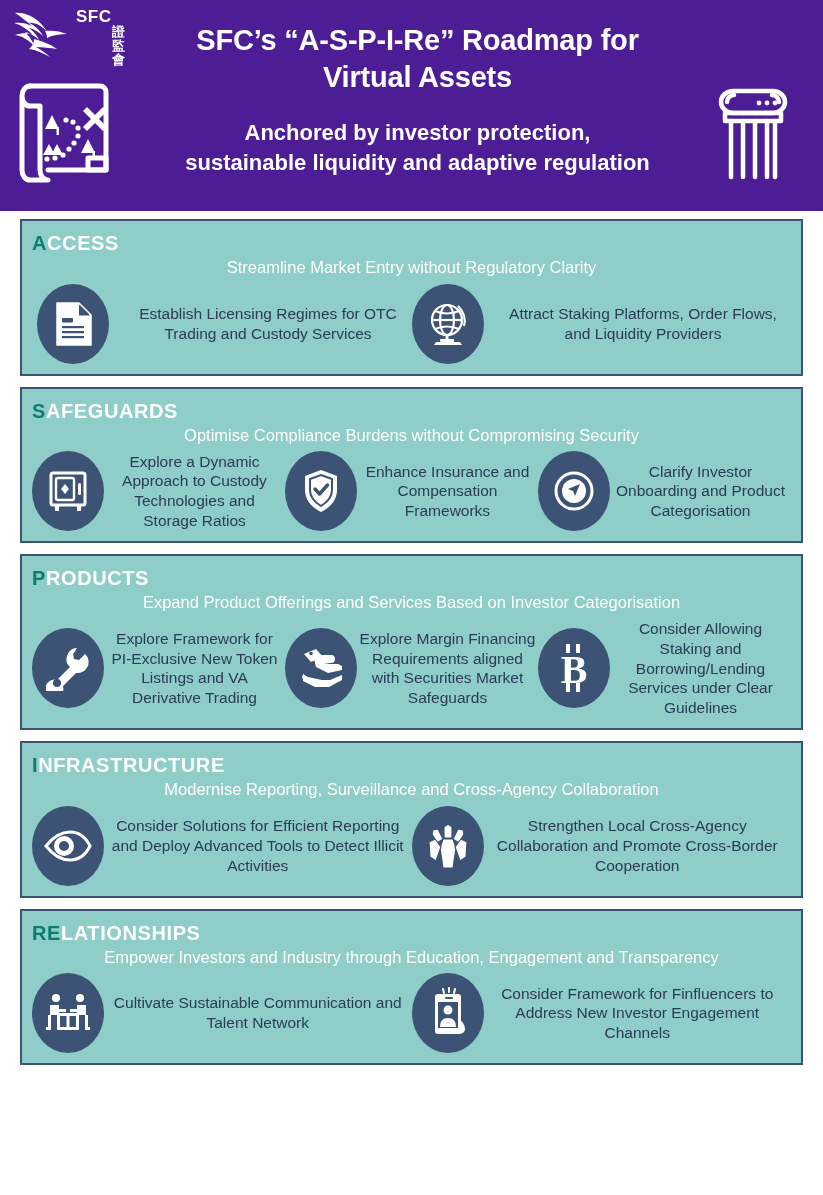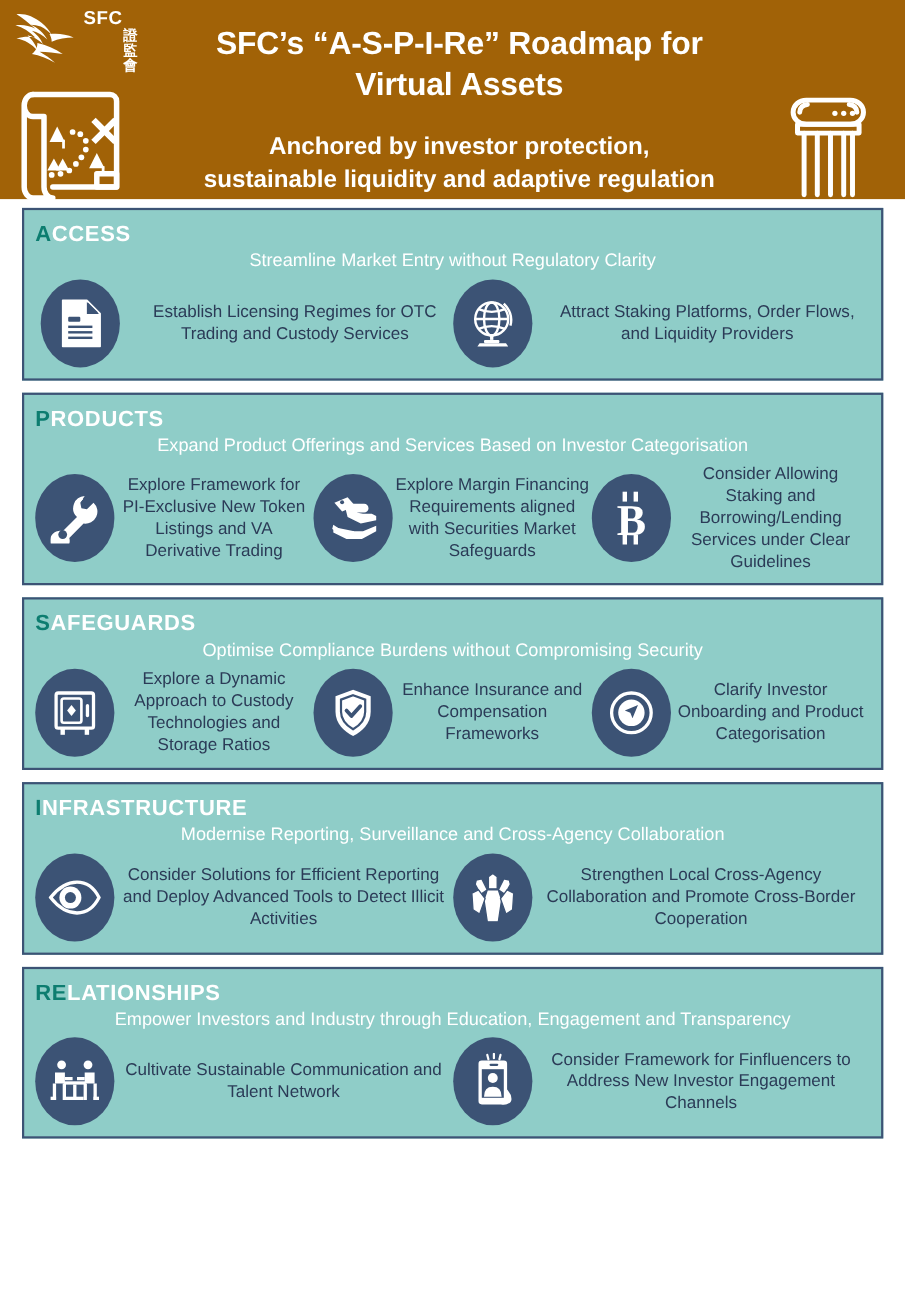--- a/index.html
+++ b/index.html
@@ -11,22 +11,22 @@
     width: 823px;
     height: 1195px;
     font-family: "Liberation Sans", sans-serif;
     overflow: hidden;
   }
 
   
   .header {
     position: relative;
     width: 823px;
-    height: 181px;
-    background: #a16207;
+    height: 211px;
+    background: #4c1d95;
     box-sizing: border-box;
   }
   .logo-block {
     position: absolute;
     left: 12px;
     top: 6px;
     width: 125px;
     height: 62px;
     display: flex;
     align-items: center;
@@ -269,69 +269,20 @@
               <rect x="15" y="39" width="14" height="3" rx="1"></rect>
               <path d="M11 42 h24 l2 3 h-28 z"></path>
             </g>
           </svg>
         </div>
         <div class="item-text">Attract Staking Platforms, Order Flows, and Liquidity Providers</div>
       </div>
     </div>
   </div>
 
-  <div class="section sec-products">
-    <div class="section-heading">
-      <span class="accent">P</span><span>RODUCTS</span>
-    </div>
-    <div class="section-sub">Expand Product Offerings and Services Based on Investor Categorisation</div>
-    <div class="items">
-      <div class="item">
-        <div class="icon-circle">
-          <svg width="44" height="46" viewBox="0 0 44 46">
-            <g fill="#ffffff">
-              <path d="M31 3 a11 11 0 0 0 -7 19 l-13 13 a9 9 0 1 0 6 6 l13 -13 a11 11 0 0 0 9 -19 l-6 6 l-5 -1 l-1 -5 z"></path>
-              <path d="M29 5 l-5 5 l1.5 7.5 l7.5 1.5 l5 -5" fill="none" stroke="#ffffff" stroke-width="2"></path>
-              <circle cx="11" cy="38" r="4" fill="#3c5375"></circle>
-            </g>
-          </svg>
-        </div>
-        <div class="item-text">Explore Framework for PI-Exclusive New Token Listings and VA Derivative Trading</div>
-      </div>
-      <div class="item">
-        <div class="icon-circle">
-          <svg width="46" height="44" viewBox="0 0 46 44">
-            <g fill="#ffffff">
-              <path d="M6 8 l12 -5 l7 8 l-12 5 z"></path>
-              <path d="M22 9 h11 a4 4 0 0 1 0 8 h-7 l6 1 h8 l4 2 v4 l-14 3 l-12 -6 l-2 -8 z"></path>
-              <path d="M5 28 l9 6 h10 l-1 3 h-10 l-9 -5 z"></path>
-              <path d="M24 34 h8 l12 -5 v5 l-13 7 h-14 l-12 -6 v-5 z"></path>
-            </g>
-            <circle cx="13" cy="7.5" r="1.8" fill="#3c5375"></circle>
-          </svg>
-        </div>
-        <div class="item-text">Explore Margin Financing Requirements aligned with Securities Market Safeguards</div>
-      </div>
-      <div class="item">
-        <div class="icon-circle">
-          <svg width="42" height="50" viewBox="0 0 42 50">
-            <g fill="#ffffff">
-              <rect x="13" y="1" width="4" height="9"></rect>
-              <rect x="23" y="1" width="4" height="9"></rect>
-              <rect x="13" y="40" width="4" height="9"></rect>
-              <rect x="23" y="40" width="4" height="9"></rect>
-            </g>
-            <text x="21" y="40" font-family="'Liberation Serif', serif" font-size="40" font-weight="bold" fill="#ffffff" text-anchor="middle">B</text>
-          </svg>
-        </div>
-        <div class="item-text">Consider Allowing Staking and Borrowing/Lending Services under Clear Guidelines</div>
-      </div>
-    </div>
-  </div>
-
   <div class="section sec-safeguards">
     <div class="section-heading">
       <span class="accent">S</span><span>AFEGUARDS</span>
     </div>
     <div class="section-sub">Optimise Compliance Burdens without Compromising Security</div>
     <div class="items">
       <div class="item">
         <div class="icon-circle">
           <svg width="44" height="46" viewBox="0 0 44 46">
             <rect x="5" y="5" width="34" height="32" rx="2" fill="none" stroke="#ffffff" stroke-width="3"></rect>
@@ -356,20 +307,69 @@
       </div>
       <div class="item">
         <div class="icon-circle">
           <svg width="44" height="44" viewBox="0 0 44 44">
             <circle cx="22" cy="22" r="18" fill="none" stroke="#ffffff" stroke-width="3"></circle>
             <circle cx="22" cy="22" r="12" fill="#ffffff"></circle>
             <path d="M28 15 l-5 12 l-2 -5 l-5 -2 z" fill="#3c5375"></path>
           </svg>
         </div>
         <div class="item-text">Clarify Investor Onboarding and Product Categorisation</div>
+      </div>
+    </div>
+  </div>
+
+  <div class="section sec-products">
+    <div class="section-heading">
+      <span class="accent">P</span><span>RODUCTS</span>
+    </div>
+    <div class="section-sub">Expand Product Offerings and Services Based on Investor Categorisation</div>
+    <div class="items">
+      <div class="item">
+        <div class="icon-circle">
+          <svg width="44" height="46" viewBox="0 0 44 46">
+            <g fill="#ffffff">
+              <path d="M31 3 a11 11 0 0 0 -7 19 l-13 13 a9 9 0 1 0 6 6 l13 -13 a11 11 0 0 0 9 -19 l-6 6 l-5 -1 l-1 -5 z"></path>
+              <path d="M29 5 l-5 5 l1.5 7.5 l7.5 1.5 l5 -5" fill="none" stroke="#ffffff" stroke-width="2"></path>
+              <circle cx="11" cy="38" r="4" fill="#3c5375"></circle>
+            </g>
+          </svg>
+        </div>
+        <div class="item-text">Explore Framework for PI-Exclusive New Token Listings and VA Derivative Trading</div>
+      </div>
+      <div class="item">
+        <div class="icon-circle">
+          <svg width="46" height="44" viewBox="0 0 46 44">
+            <g fill="#ffffff">
+              <path d="M6 8 l12 -5 l7 8 l-12 5 z"></path>
+              <path d="M22 9 h11 a4 4 0 0 1 0 8 h-7 l6 1 h8 l4 2 v4 l-14 3 l-12 -6 l-2 -8 z"></path>
+              <path d="M5 28 l9 6 h10 l-1 3 h-10 l-9 -5 z"></path>
+              <path d="M24 34 h8 l12 -5 v5 l-13 7 h-14 l-12 -6 v-5 z"></path>
+            </g>
+            <circle cx="13" cy="7.5" r="1.8" fill="#3c5375"></circle>
+          </svg>
+        </div>
+        <div class="item-text">Explore Margin Financing Requirements aligned with Securities Market Safeguards</div>
+      </div>
+      <div class="item">
+        <div class="icon-circle">
+          <svg width="42" height="50" viewBox="0 0 42 50">
+            <g fill="#ffffff">
+              <rect x="13" y="1" width="4" height="9"></rect>
+              <rect x="23" y="1" width="4" height="9"></rect>
+              <rect x="13" y="40" width="4" height="9"></rect>
+              <rect x="23" y="40" width="4" height="9"></rect>
+            </g>
+            <text x="21" y="40" font-family="'Liberation Serif', serif" font-size="40" font-weight="bold" fill="#ffffff" text-anchor="middle">B</text>
+          </svg>
+        </div>
+        <div class="item-text">Consider Allowing Staking and Borrowing/Lending Services under Clear Guidelines</div>
       </div>
     </div>
   </div>
 
   <div class="section sec-infra">
     <div class="section-heading">
       <span class="accent">I</span><span>NFRASTRUCTURE</span>
     </div>
     <div class="section-sub">Modernise Reporting, Surveillance and Cross-Agency Collaboration</div>
     <div class="items">

